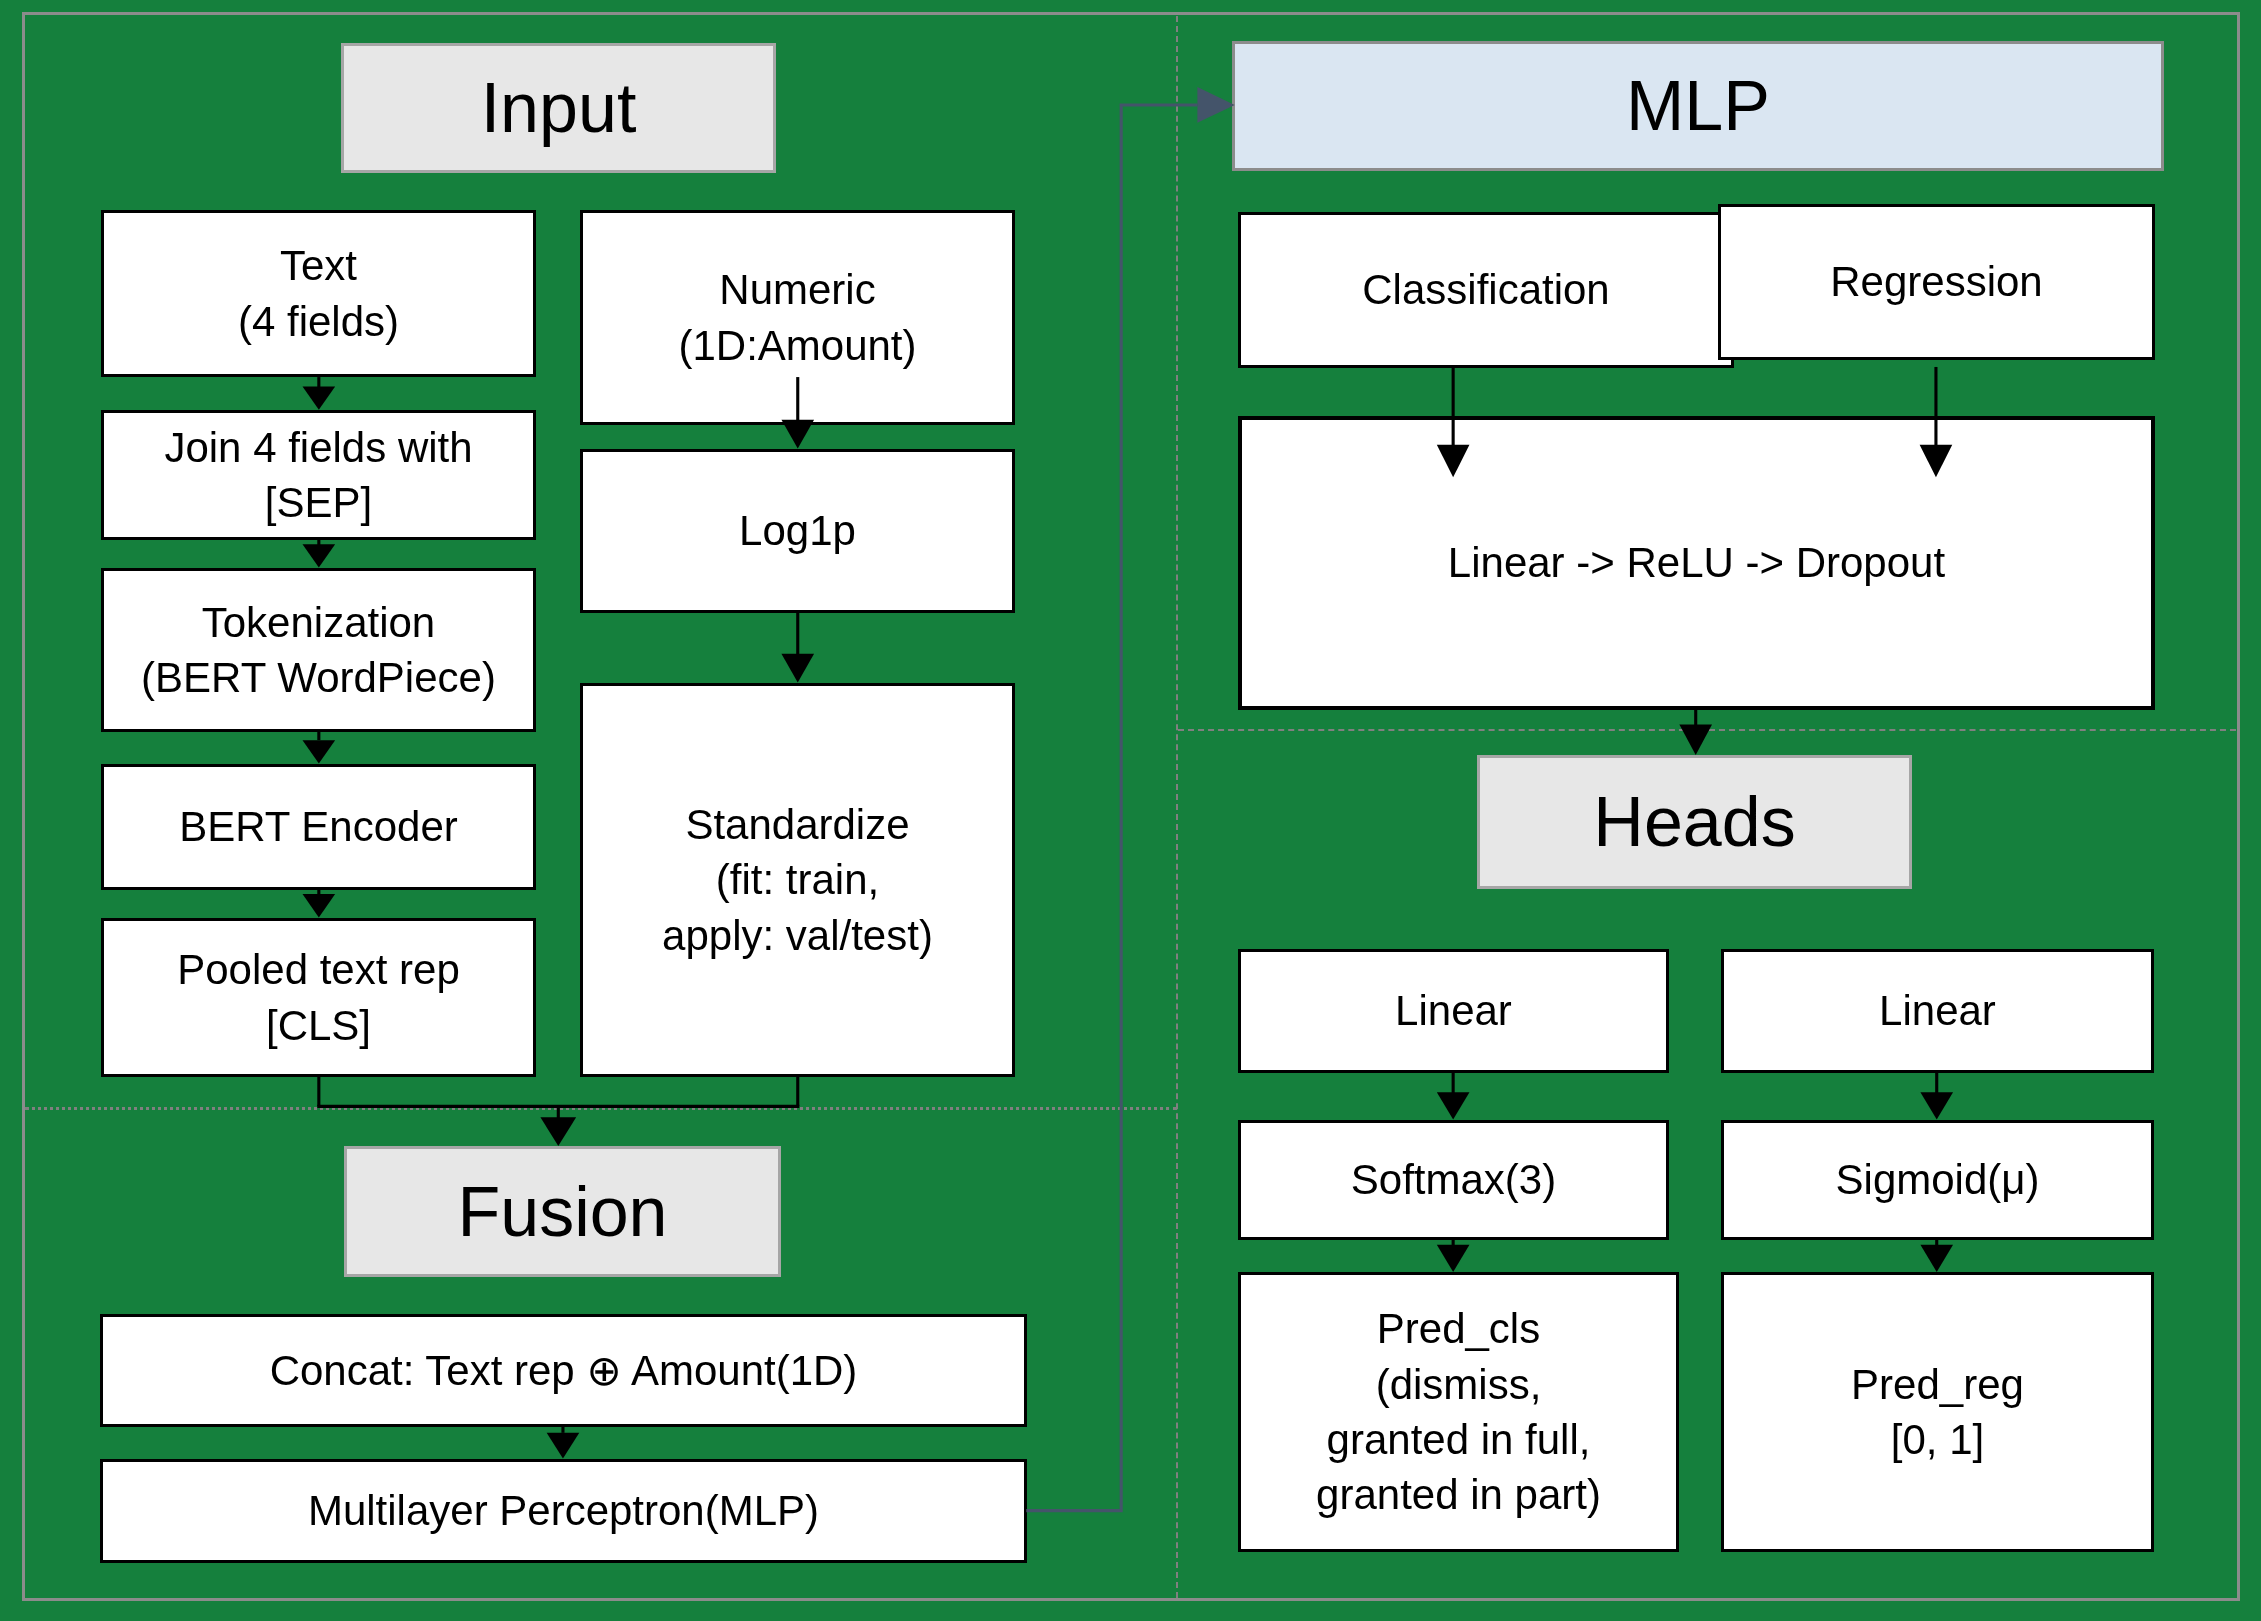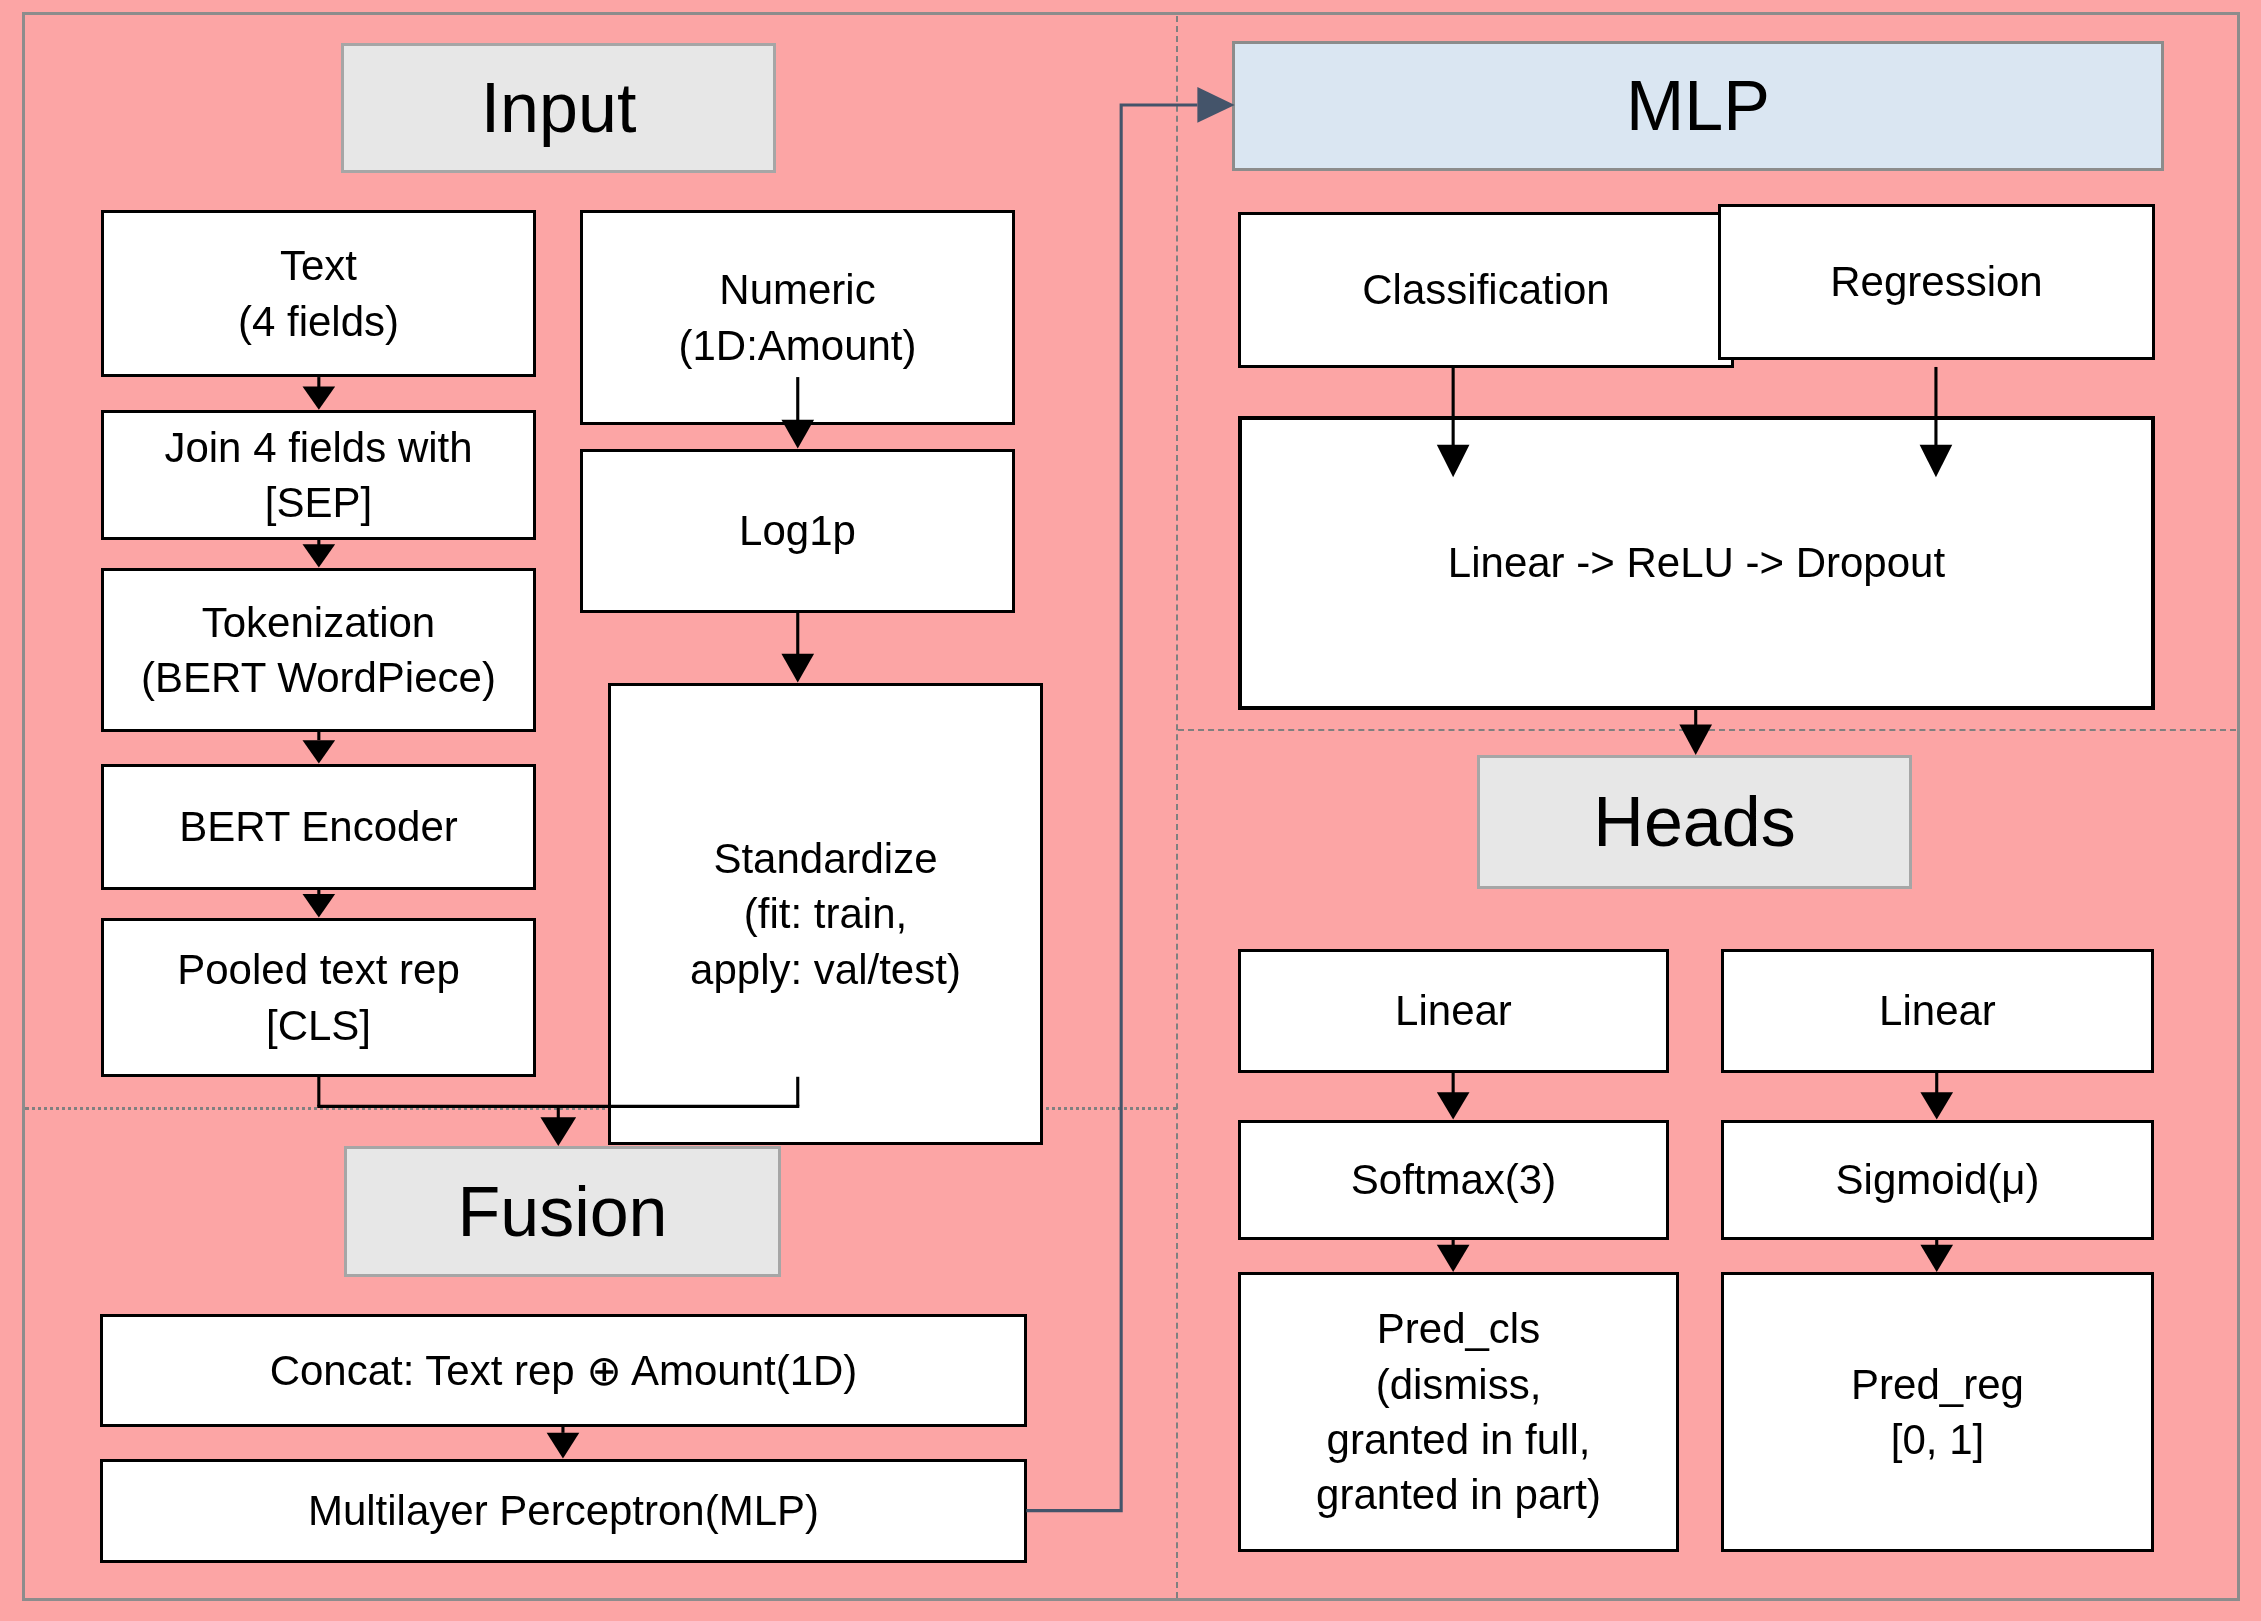--- a/index.html
+++ b/index.html
@@ -1,19 +1,19 @@
 <!DOCTYPE html>
 <html style="font-size:12.4px"><head>
 <meta charset="utf-8">
 <style>
   html,body{margin:0;padding:0;background:#ffffff;}
   .canvas{
     position:relative;
     width:2261px;height:1621px;
-    background:#fca5a5;
+    background:#15803d;
     font-family:"Liberation Sans","DejaVu Sans",sans-serif;
     color:#000;
     overflow:hidden;
   }
   .box{
     position:absolute;box-sizing:border-box;
     background:#ffffff;border:3.9px solid #000000;
     display:flex;align-items:center;justify-content:center;
     text-align:center;white-space:pre-line;
     font-size:42px;line-height:1.32;color:#000;
@@ -66,21 +66,21 @@
 [SEP]</div>
   <div class="box" style="left:101px;top:568px;width:435px;height:164px;">Tokenization
 (BERT WordPiece)</div>
   <div class="box" style="left:101px;top:764px;width:435px;height:126px;">BERT Encoder</div>
   <div class="box" style="left:101px;top:918px;width:435px;height:159px;">Pooled text rep
 [CLS]</div>
 
   <div class="box" style="left:580px;top:210px;width:435px;height:215px;">Numeric
 (1D:Amount)</div>
   <div class="box" style="left:580px;top:449px;width:435px;height:164px;">Log1p</div>
-  <div class="box" style="left:608px;top:683px;width:435px;height:462px;">Standardize
+  <div class="box" style="left:580px;top:683px;width:435px;height:394px;">Standardize
 (fit: train,
 apply: val/test)</div>
 
   <div class="box" style="left:100px;top:1314px;width:927px;height:113px;">Concat: Text rep ⊕ Amount(1D)</div>
   <div class="box" style="left:100px;top:1459px;width:927px;height:104px;">Multilayer Perceptron(MLP)</div>
 
   <div class="box" style="left:1238px;top:212px;width:496px;height:156px;">Classification</div>
   <div class="box" style="left:1718px;top:204px;width:437px;height:156px;text-align:right;">Regression</div>
   <div class="box" style="left:1238px;top:416px;width:917px;height:294px;border-width:4.7px;">Linear -&gt; ReLU -&gt; Dropout</div>
 

